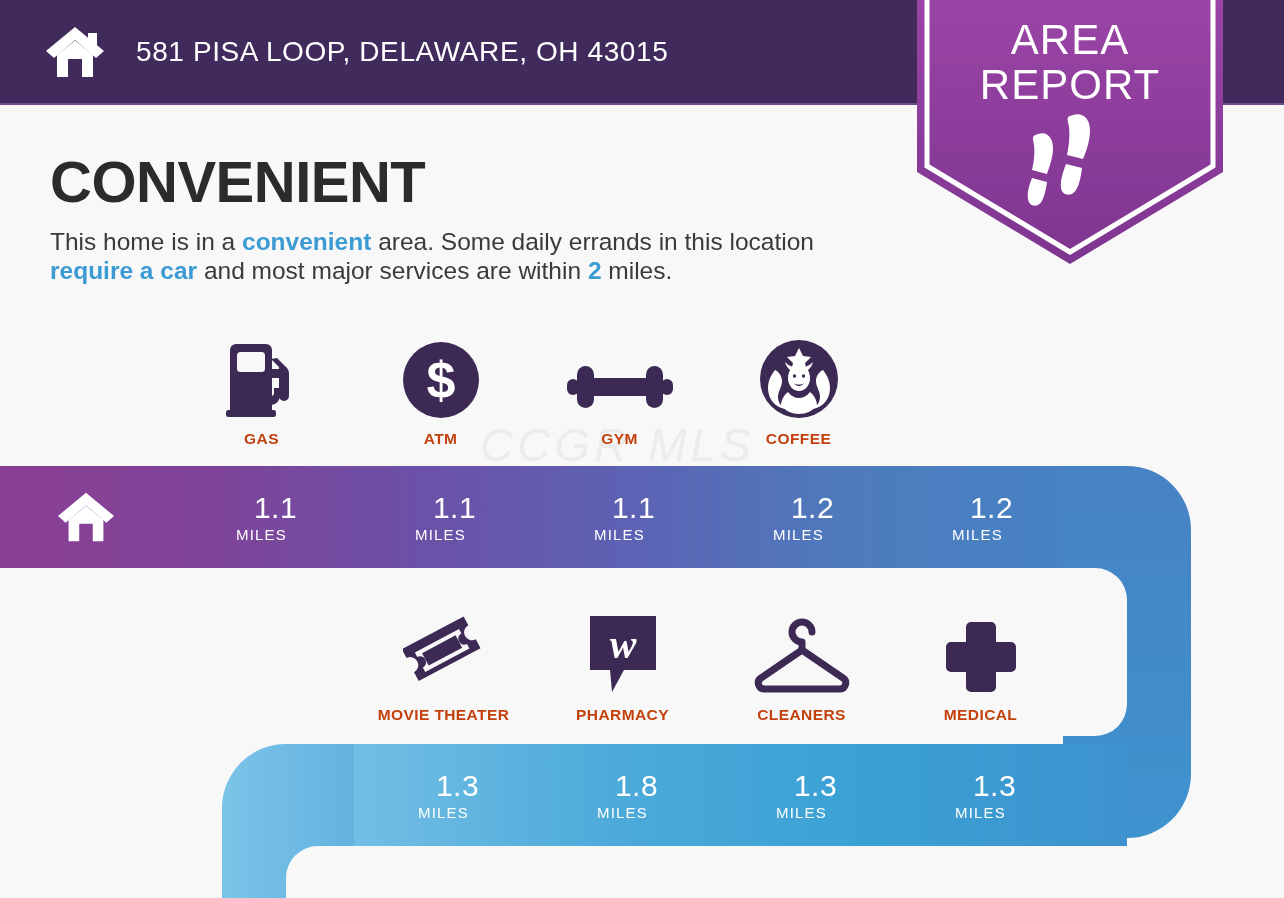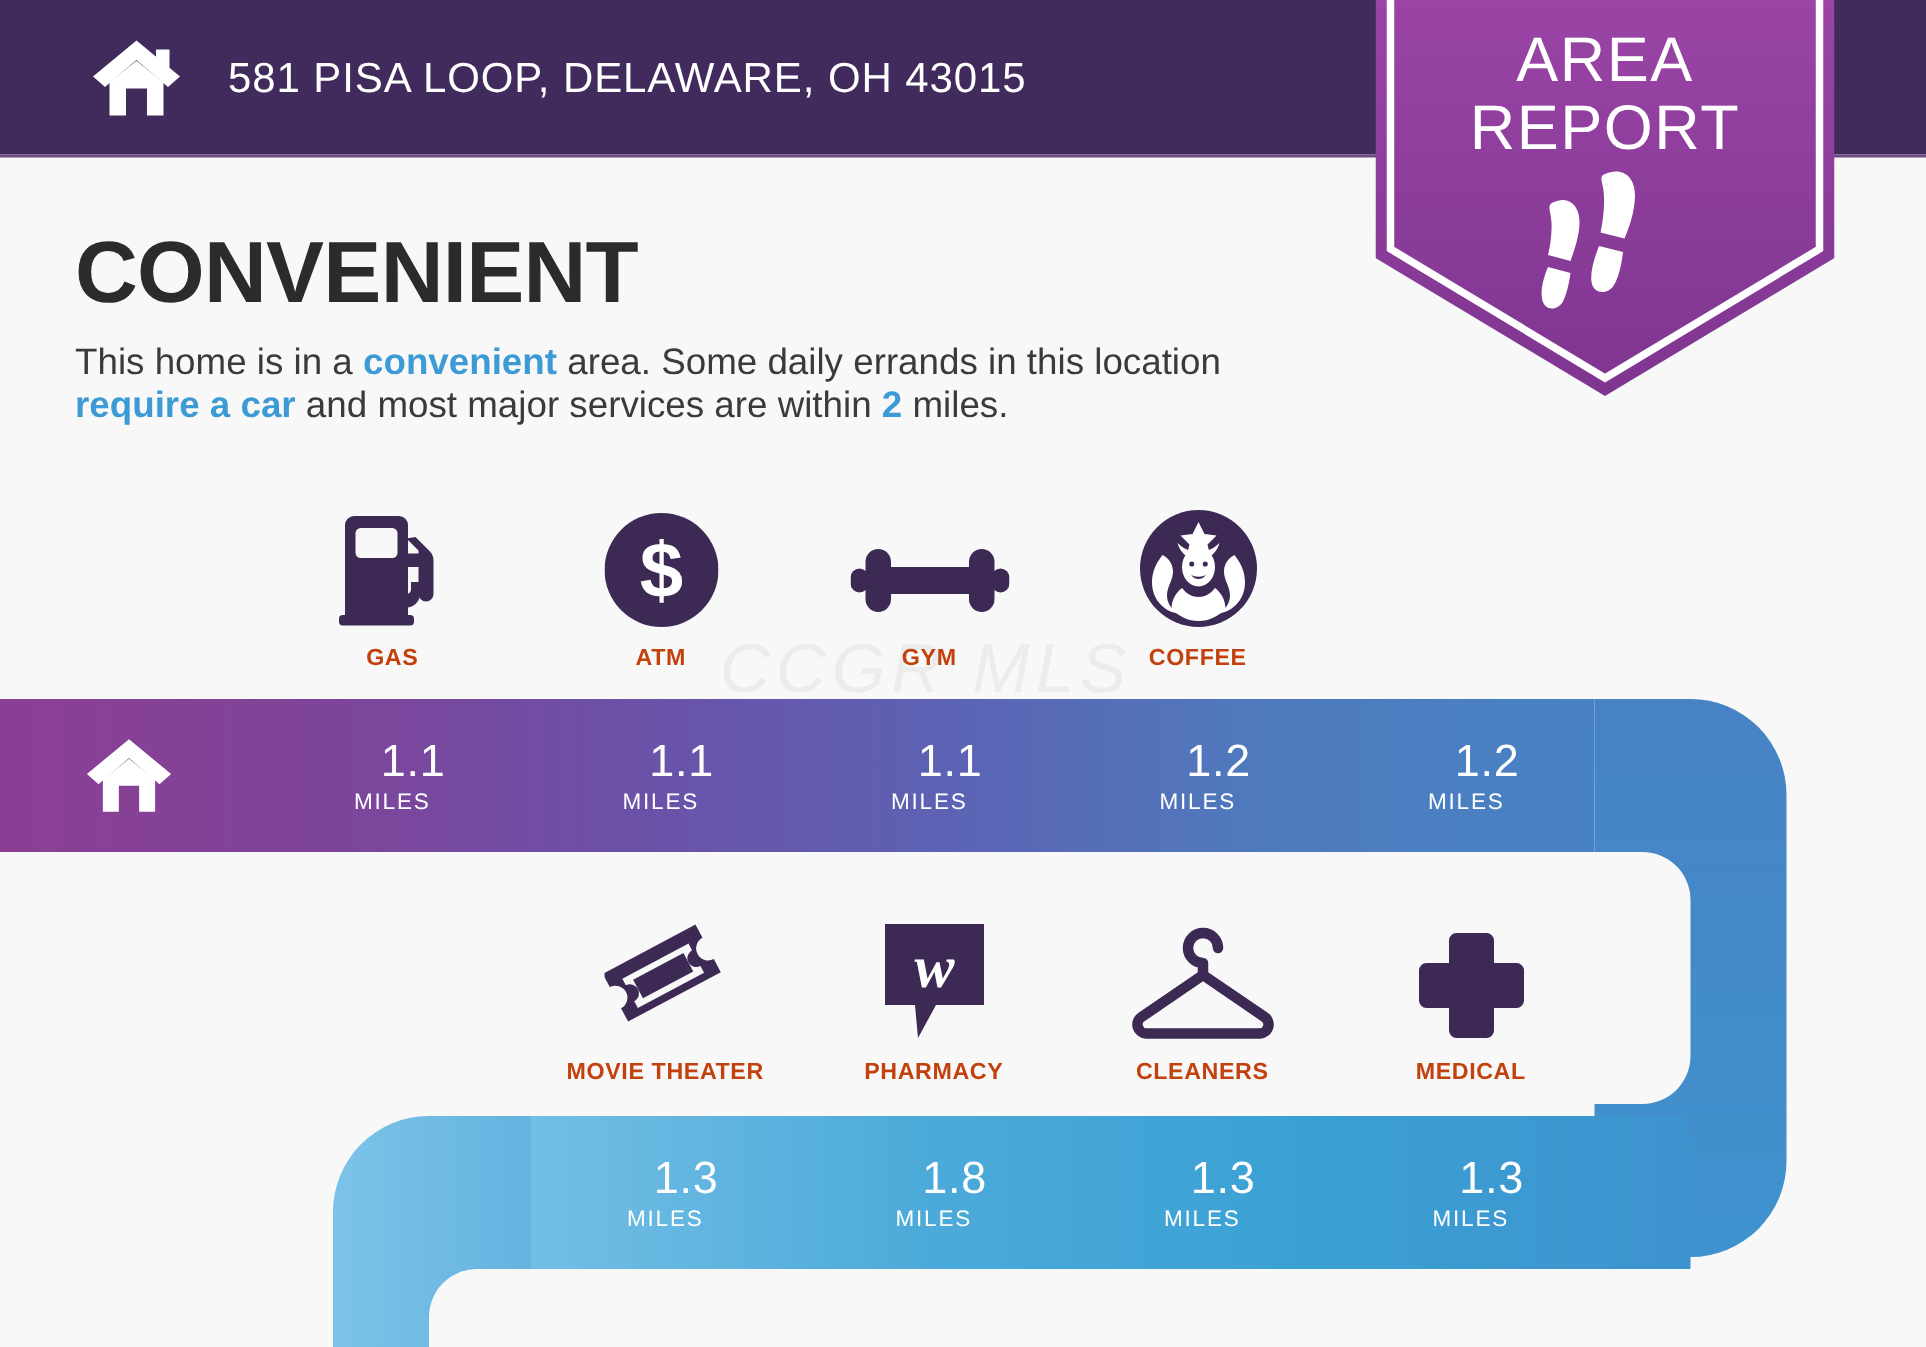--- a/index.html
+++ b/index.html
@@ -11,21 +11,21 @@
     overflow: hidden;
   }
   #page { position: relative; width: 1284px; height: 898px; background: #f8f8f9; overflow: hidden; }
 
   
   .header {
     position: absolute; top: 0; left: 0;
     width: 1284px; height: 103px;
     background: #412B5C;
     display: flex; align-items: center;
-    padding-left: 60px;
+    padding-left: 44px;
     z-index: 4;
   }
   .header-home { width: 62px; height: 54px; flex: 0 0 auto; }
   .header-addr {
     color: #ffffff;
     font-size: 28px;
     letter-spacing: .6px;
     margin-left: 30px;
     white-space: nowrap;
     font-weight: 400;

